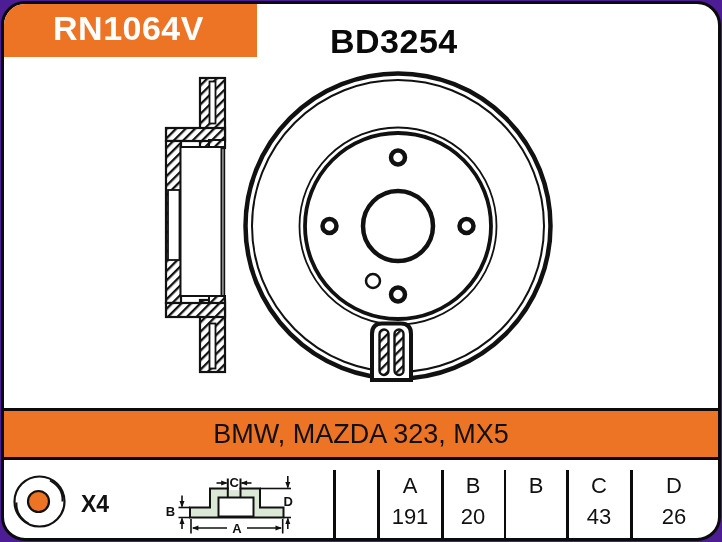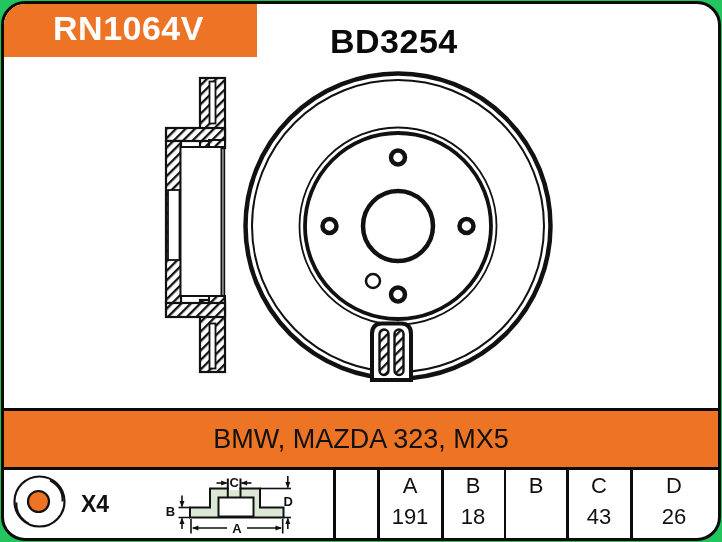--- a/index.html
+++ b/index.html
@@ -1,28 +1,28 @@
 <!DOCTYPE html>
 <html style="--accent-orange: #ED7325; --diagram-fill: #DBE8D5; --ink: #111111;"><head>
 <meta charset="utf-8">
 <style>
   html,body{margin:0;padding:0;background:#fff;}
-  .page{position:relative;width:722px;height:542px;background:#22c55e;font-family:"Liberation Sans",sans-serif;}
+  .page{position:relative;width:722px;height:542px;background:#4c1d95;font-family:"Liberation Sans",sans-serif;}
   .frame{position:absolute;inset:1px;border:3px solid #0b0b0b;border-radius:24px;overflow:hidden;background:#fff;}
   .content{position:absolute;left:-4px;top:-4px;width:722px;height:542px;}
 
   .header-bar{position:absolute;left:0;top:0;width:257px;height:57px;background:var(--accent-orange);
               display:flex;align-items:center;justify-content:center;}
   .catalog-ref{color:#fff;font-weight:bold;font-size:34px;letter-spacing:.5px;}
   .part-number{position:absolute;left:330px;top:3px;height:52px;display:flex;align-items:center;
                color:#0a0a0a;font-weight:bold;font-size:34px;letter-spacing:.5px;margin-top:12px;}
 
   .drawing-svg{position:absolute;left:0;top:0;width:722px;height:542px;}
 
-  .vehicle-band{position:absolute;left:0;top:408px;width:722px;height:62px;background:var(--accent-orange);
+  .vehicle-band{position:absolute;left:0;top:408px;width:722px;height:52px;background:var(--accent-orange);
                 border-top:3px solid #0b0b0b;border-bottom:3px solid #0b0b0b;box-sizing:border-box;
                 display:flex;align-items:center;justify-content:center;}
   .vehicle-band span{font-size:27px;color:#111;}
 
   .qty-label{position:absolute;left:81px;top:491px;font-size:23px;font-weight:bold;color:#111;}
 
   .vline{position:absolute;top:470px;height:70px;width:2.5px;background:#0b0b0b;}
   .cell{position:absolute;top:470px;height:66px;display:flex;flex-direction:column;align-items:center;
         justify-content:flex-start;color:#111;}
   .cell .lbl{font-size:22px;line-height:31px;}
@@ -140,21 +140,21 @@
       <div class="vline" style="left:503.5px"></div>
       <div class="vline" style="left:566px"></div>
       <div class="vline" style="left:630px"></div>
 
       <div class="cell" style="left:379px;width:62px">
         <span class="lbl">A</span>
         <span class="val">191</span>
       </div>
       <div class="cell" style="left:443px;width:60px">
         <span class="lbl">B</span>
-        <span class="val">18</span>
+        <span class="val">20</span>
       </div>
       <div class="cell" style="left:506px;width:60px">
         <span class="lbl">B</span>
         <span class="val"></span>
       </div>
       <div class="cell" style="left:568px;width:62px">
         <span class="lbl">C</span>
         <span class="val">43</span>
       </div>
       <div class="cell" style="left:632px;width:84px">

